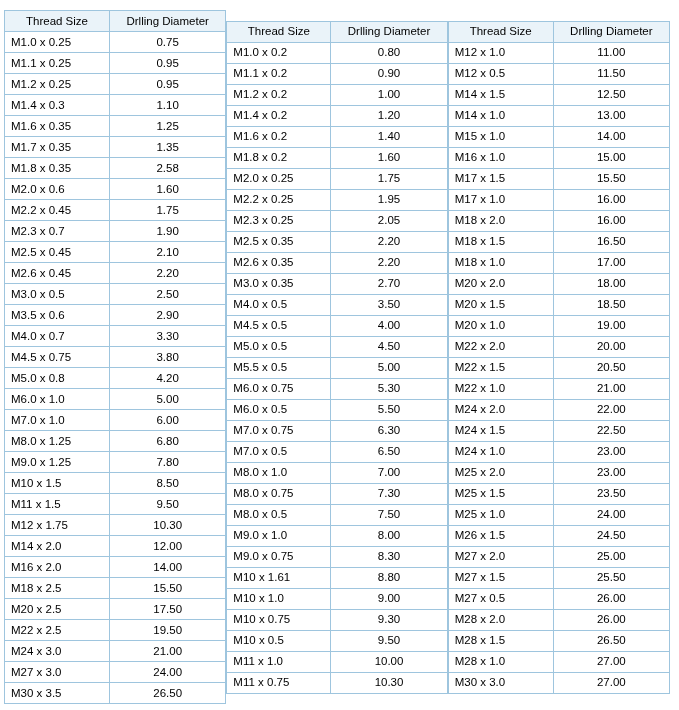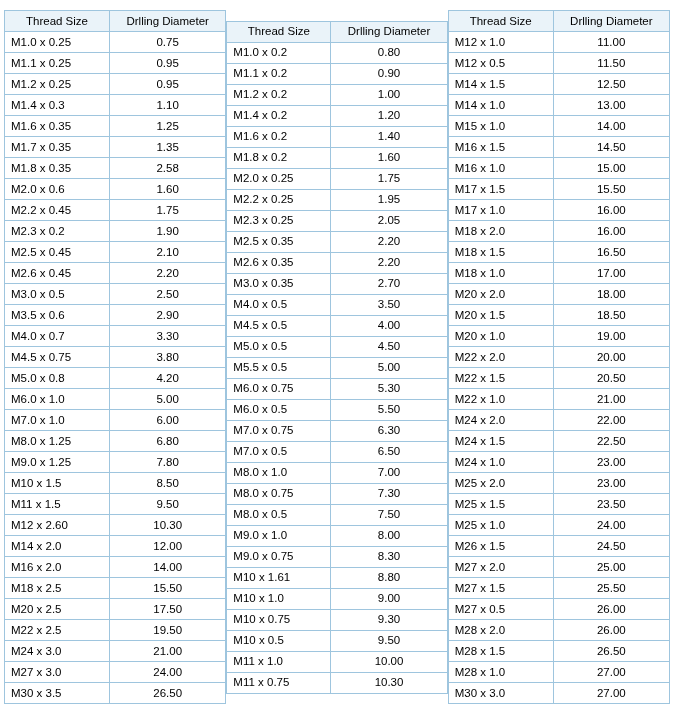--- a/index.html
+++ b/index.html
@@ -97,21 +97,21 @@
         </tr>
         <tr>
           <td class="col-thread">M2.0 x 0.6</td>
           <td class="col-diam">1.60</td>
         </tr>
         <tr>
           <td class="col-thread">M2.2 x 0.45</td>
           <td class="col-diam">1.75</td>
         </tr>
         <tr>
-          <td class="col-thread">M2.3 x 0.2</td>
+          <td class="col-thread">M2.3 x 0.7</td>
           <td class="col-diam">1.90</td>
         </tr>
         <tr>
           <td class="col-thread">M2.5 x 0.45</td>
           <td class="col-diam">2.10</td>
         </tr>
         <tr>
           <td class="col-thread">M2.6 x 0.45</td>
           <td class="col-diam">2.20</td>
         </tr>
@@ -153,21 +153,21 @@
         </tr>
         <tr>
           <td class="col-thread">M10 x 1.5</td>
           <td class="col-diam">8.50</td>
         </tr>
         <tr>
           <td class="col-thread">M11 x 1.5</td>
           <td class="col-diam">9.50</td>
         </tr>
         <tr>
-          <td class="col-thread">M12 x 2.60</td>
+          <td class="col-thread">M12 x 1.75</td>
           <td class="col-diam">10.30</td>
         </tr>
         <tr>
           <td class="col-thread">M14 x 2.0</td>
           <td class="col-diam">12.00</td>
         </tr>
         <tr>
           <td class="col-thread">M16 x 2.0</td>
           <td class="col-diam">14.00</td>
         </tr>
@@ -359,24 +359,20 @@
         </tr>
         <tr>
           <td class="col-thread">M14 x 1.0</td>
           <td class="col-diam">13.00</td>
         </tr>
         <tr>
           <td class="col-thread">M15 x 1.0</td>
           <td class="col-diam">14.00</td>
         </tr>
         <tr>
-          <td class="col-thread">M16 x 1.5</td>
-          <td class="col-diam">14.50</td>
-        </tr>
-        <tr>
           <td class="col-thread">M16 x 1.0</td>
           <td class="col-diam">15.00</td>
         </tr>
         <tr>
           <td class="col-thread">M17 x 1.5</td>
           <td class="col-diam">15.50</td>
         </tr>
         <tr>
           <td class="col-thread">M17 x 1.0</td>
           <td class="col-diam">16.00</td>

